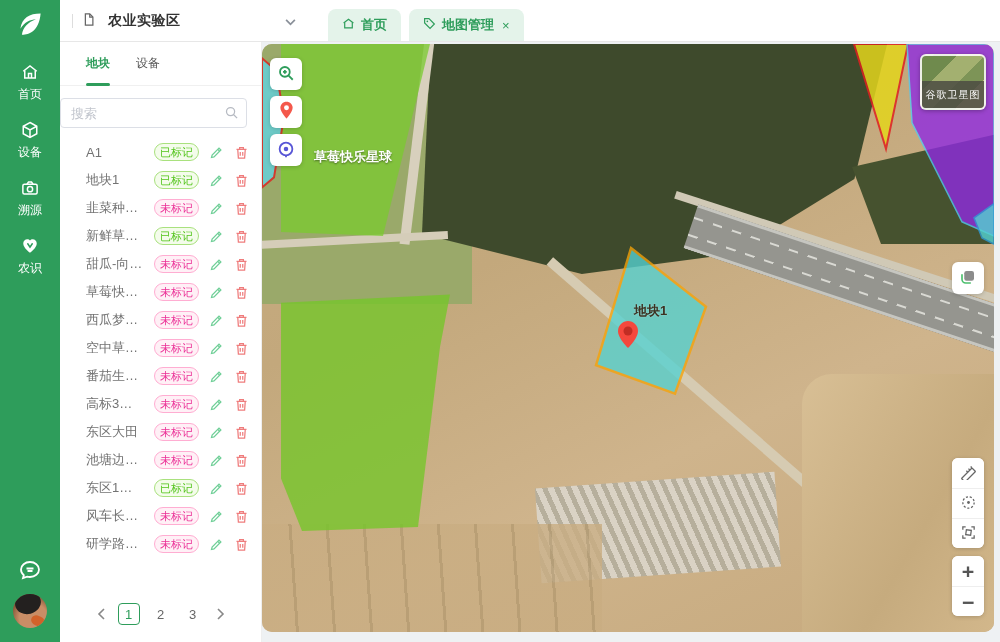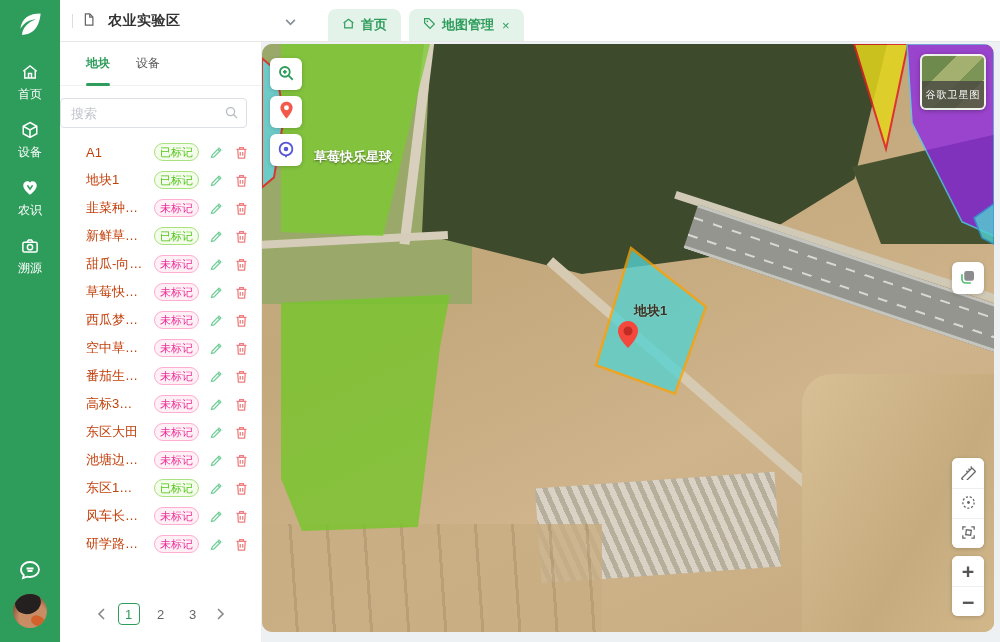--- a/index.html
+++ b/index.html
@@ -39,21 +39,21 @@
   .panel-tabs { display:flex; gap:26px; padding:0 0 0 26px; height:44px; align-items:center; border-bottom:1px solid #f0f0f0; flex-shrink:0; }
   .ptab { font-size:12px; color:#555; height:44px; display:flex; align-items:center; cursor:pointer; position:relative; }
   .ptab.active { color:#2e9d5b; font-weight:bold; }
   .ptab.active::after { content:""; position:absolute; left:0; right:0; bottom:0; height:3px; background:#2e9d5b; border-radius:2px; }
   .search-wrap { margin:12px 14px 8px 0; position:relative; flex-shrink:0;border-radius:8px; }
   .search-wrap input { width:100%; height:30px; border:1px solid #dcdfe6; border-radius:4px; padding:0 28px 0 10px; font-size:13px; color:#333; outline:none; font-family:inherit; }
   .search-wrap input::placeholder { color:#c0c4cc; }
   .search-wrap .mag { position:absolute; right:8px; top:7px; }
   .list { flex:1; overflow:hidden; padding-top:2px; }
   .row { display:flex; align-items:center; height:28px; padding:0 12px 0 26px; gap:9px; }
-  .row-name { flex:1; font-size:13px; color:#c2410c; white-space:nowrap; overflow:hidden; text-overflow:ellipsis; }
+  .row-name { flex:1; font-size:13px; color:#737373; white-space:nowrap; overflow:hidden; text-overflow:ellipsis; }
   .badge { font-size:11px; line-height:16px; padding:0 5px; border-radius:9px; border:1px solid; flex-shrink:0; }
   .badge.g { color:#52c41a; border-color:#a9e17e; background:#f4fceb; }
   .badge.p { color:#eb2f96; border-color:#ffadd2; background:#fff0f6; }
   .icon-btn { background:none; border:none; padding:0; width:16px; height:16px; cursor:pointer; flex-shrink:0; display:flex; align-items:center; justify-content:center; }
   .pagination { height:56px; display:flex; align-items:center; justify-content:center; gap:10px; flex-shrink:0; }
   .page-btn { min-width:22px; height:22px; display:flex; align-items:center; justify-content:center; font-size:13px; color:#666; cursor:pointer; border-radius:4px; border:1px solid transparent; background:none; font-family:inherit; }
   .page-btn.active { border-color:#2e9d5b; color:#2e9d5b; }
   .pg-arrow { background:none; border:none; cursor:pointer; display:flex; align-items:center; padding:0 2px; }
 
   
@@ -112,33 +112,33 @@
         <span>首页</span>
       </div>
       <div class="nav-item">
         <span><svg viewBox="0 0 24 24" fill="none" stroke="#fff" stroke-width="2">
               <path d="M12 2 21 7v10l-9 5-9-5V7z"></path>
               <path d="M3 7l9 5 9-5M12 12v10"></path>
             </svg></span>
         <span>设备</span>
       </div>
       <div class="nav-item">
-        <span><svg viewBox="0 0 24 24">
-              <path d="M12 21S3 14.5 3 8.6C3 5.5 5.4 3 8.4 3c1.5 0 2.8.7 3.6 1.8C12.8 3.7 14.1 3 15.6 3 18.6 3 21 5.5 21 8.6 21 14.5 12 21 12 21z" fill="#fff"></path>
-              <path d="M9 9l3 4.5L15 9" fill="none" stroke="#2e9d5b" stroke-width="2" stroke-linecap="round"></path>
-            </svg></span>
-        <span>农识</span>
-      </div>
-      <div class="nav-item">
         <span><svg viewBox="0 0 24 24" fill="none" stroke="#fff" stroke-width="2">
               <rect x="2.5" y="7" width="19" height="13" rx="2"></rect>
               <path d="M8 7l2-3h4l2 3"></path>
               <circle cx="12" cy="13.5" r="3.5"></circle>
             </svg></span>
         <span>溯源</span>
+      </div>
+      <div class="nav-item">
+        <span><svg viewBox="0 0 24 24">
+              <path d="M12 21S3 14.5 3 8.6C3 5.5 5.4 3 8.4 3c1.5 0 2.8.7 3.6 1.8C12.8 3.7 14.1 3 15.6 3 18.6 3 21 5.5 21 8.6 21 14.5 12 21 12 21z" fill="#fff"></path>
+              <path d="M9 9l3 4.5L15 9" fill="none" stroke="#2e9d5b" stroke-width="2" stroke-linecap="round"></path>
+            </svg></span>
+        <span>农识</span>
       </div>
     </nav>
     <div class="sidebar-spacer"></div>
     <div class="chat-btn">
       <span><svg width="24" height="24" viewBox="0 0 24 24" fill="none" stroke="#fff" stroke-width="1.8">
             <path d="M21 11.5c0 4.1-4 7.5-9 7.5-1 0-2-.1-2.9-.4L5 20l.8-2.8C4.1 15.9 3 13.8 3 11.5 3 7.4 7 4 12 4s9 3.4 9 7.5z"></path>
             <path d="M8.5 10.5h7M9.5 13h5"></path>
           </svg></span>
     </div>
     <div class="avatar"></div>

